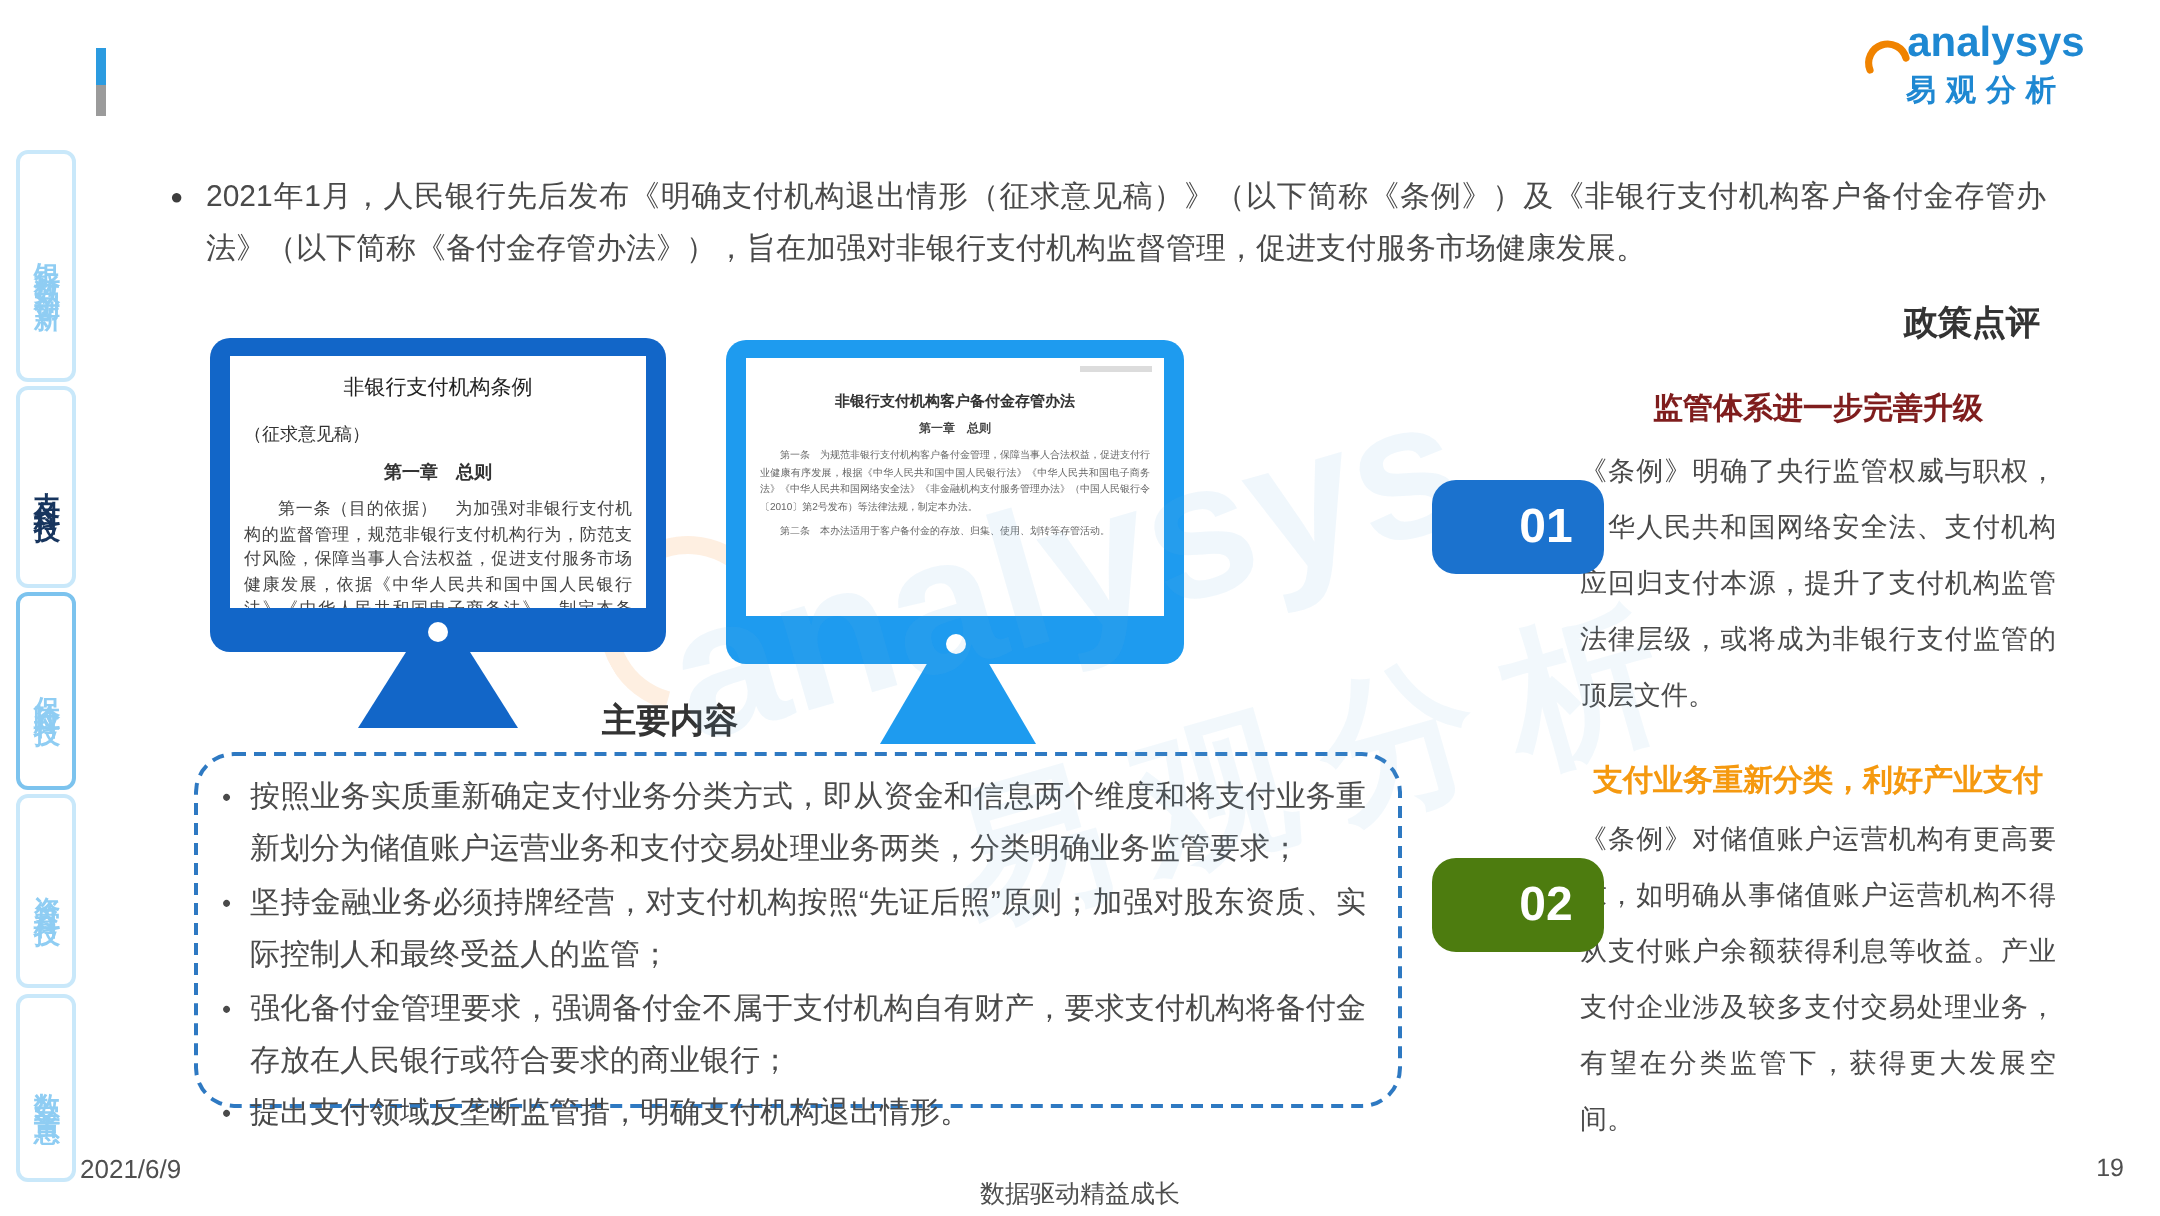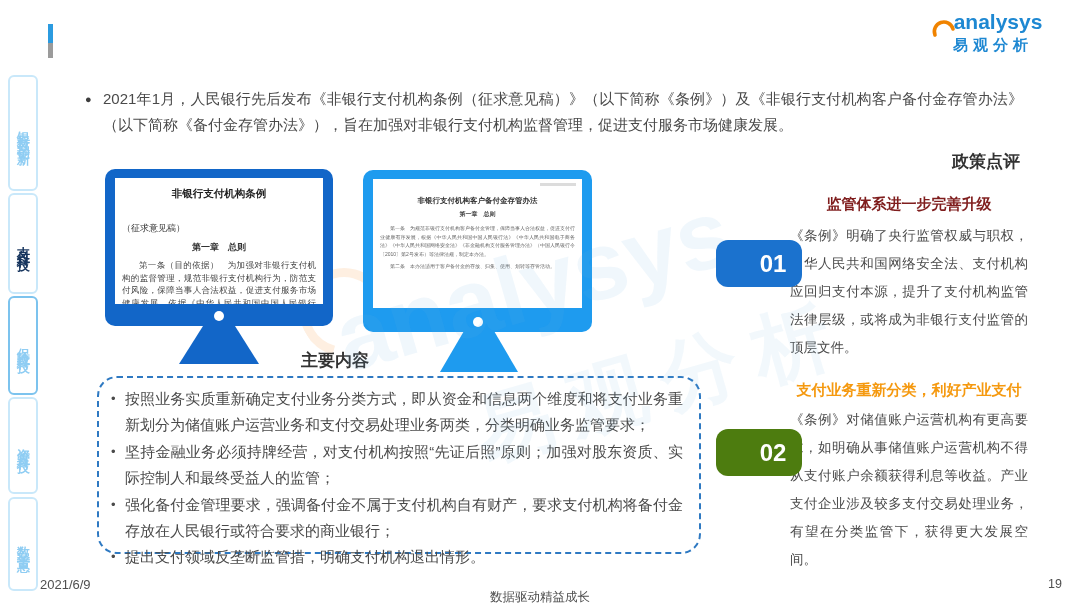--- a/index.html
+++ b/index.html
@@ -46,21 +46,21 @@
   .monitor-left .screen{bottom:22px;}
   .monitor-right .screen{bottom:24px;}
   .cam-dot{position:absolute;bottom:5px;left:50%;width:10px;height:10px;margin-left:-5px;
       background:#fff;border-radius:50%;}
   .stand{position:absolute;z-index:1;}
   .stand-left{left:179px;top:326px;width:80px;height:38px;background:#1266c8;
       clip-path:polygon(30% 0,70% 0,100% 100%,0 100%);}
   .stand-right{left:440px;top:332px;width:78px;height:40px;background:#1e9bef;
       clip-path:polygon(30% 0,70% 0,100% 100%,0 100%);}
 
-  .doc-title{font-size:10.5px;font-weight:bold;color:#222;text-align:center;margin:4px 0 21px;}
+  .doc-title{font-size:10.5px;font-weight:normal;color:#222;text-align:center;margin:4px 0 10px;}
   .doc-sub{font-size:9px;color:#333;text-align:left;margin:0 0 6px;}
   .doc-chapter{font-size:9px;font-weight:bold;color:#333;text-align:center;margin:0 0 5px;}
   .doc-body{font-size:8.5px;line-height:12.5px;color:#444;text-align:justify;text-indent:2em;margin:0;}
 
   .doc-title-sm{font-size:7.5px;font-weight:bold;color:#333;text-align:center;margin:12px 0 4px;}
   .doc-chapter-sm{font-size:6px;font-weight:bold;color:#444;text-align:center;margin:0 0 5px;}
   .doc-body-sm{font-size:5px;line-height:8.5px;color:#666;text-align:justify;text-indent:2em;margin:0 0 4px;}
   .screen-meta{position:absolute;top:4px;right:6px;width:36px;height:3px;background:#dcdcdc;}
 
   
@@ -112,21 +112,21 @@
   </div>
 
   <div class="sidebar-tab" style="top:75px;height:112px;">银行数字创新</div>
   <div class="sidebar-tab active" style="top:193px;height:97px;">支付科技</div>
   <div class="sidebar-tab strong" style="top:296px;height:95px;">保险科技</div>
   <div class="sidebar-tab" style="top:397px;height:93px;">资管科技</div>
   <div class="sidebar-tab" style="top:497px;height:90px;">数字普惠</div>
 
   <div class="intro">
     <span class="intro-marker">●</span>
-    <p class="intro-text">2021年1月，人民银行先后发布《非银行支付机构条例（征求意见稿）》（以下简称《条例》）及《非银行支付机构客户备付金存管办法》（以下简称《备付金存管办法》），旨在加强对非银行支付机构监督管理，促进支付服务市场健康发展。</p>
+    <p class="intro-text">2021年1月，人民银行先后发布《明确支付机构退出情形（征求意见稿）》（以下简称《条例》）及《非银行支付机构客户备付金存管办法》（以下简称《备付金存管办法》），旨在加强对非银行支付机构监督管理，促进支付服务市场健康发展。</p>
   </div>
 
   <div class="monitor monitor-left">
     <div class="screen">
       <p class="doc-title">非银行支付机构条例</p>
       <p class="doc-sub">（征求意见稿）</p>
       <p class="doc-chapter">第一章　总则</p>
       <p class="doc-body">第一条（目的依据）　为加强对非银行支付机构的监督管理，规范非银行支付机构行为，防范支付风险，保障当事人合法权益，促进支付服务市场健康发展，依据《中华人民共和国中国人民银行法》《中华人民共和国电子商务法》，制定本条例。</p>
     </div>
     <div class="cam-dot"></div>

